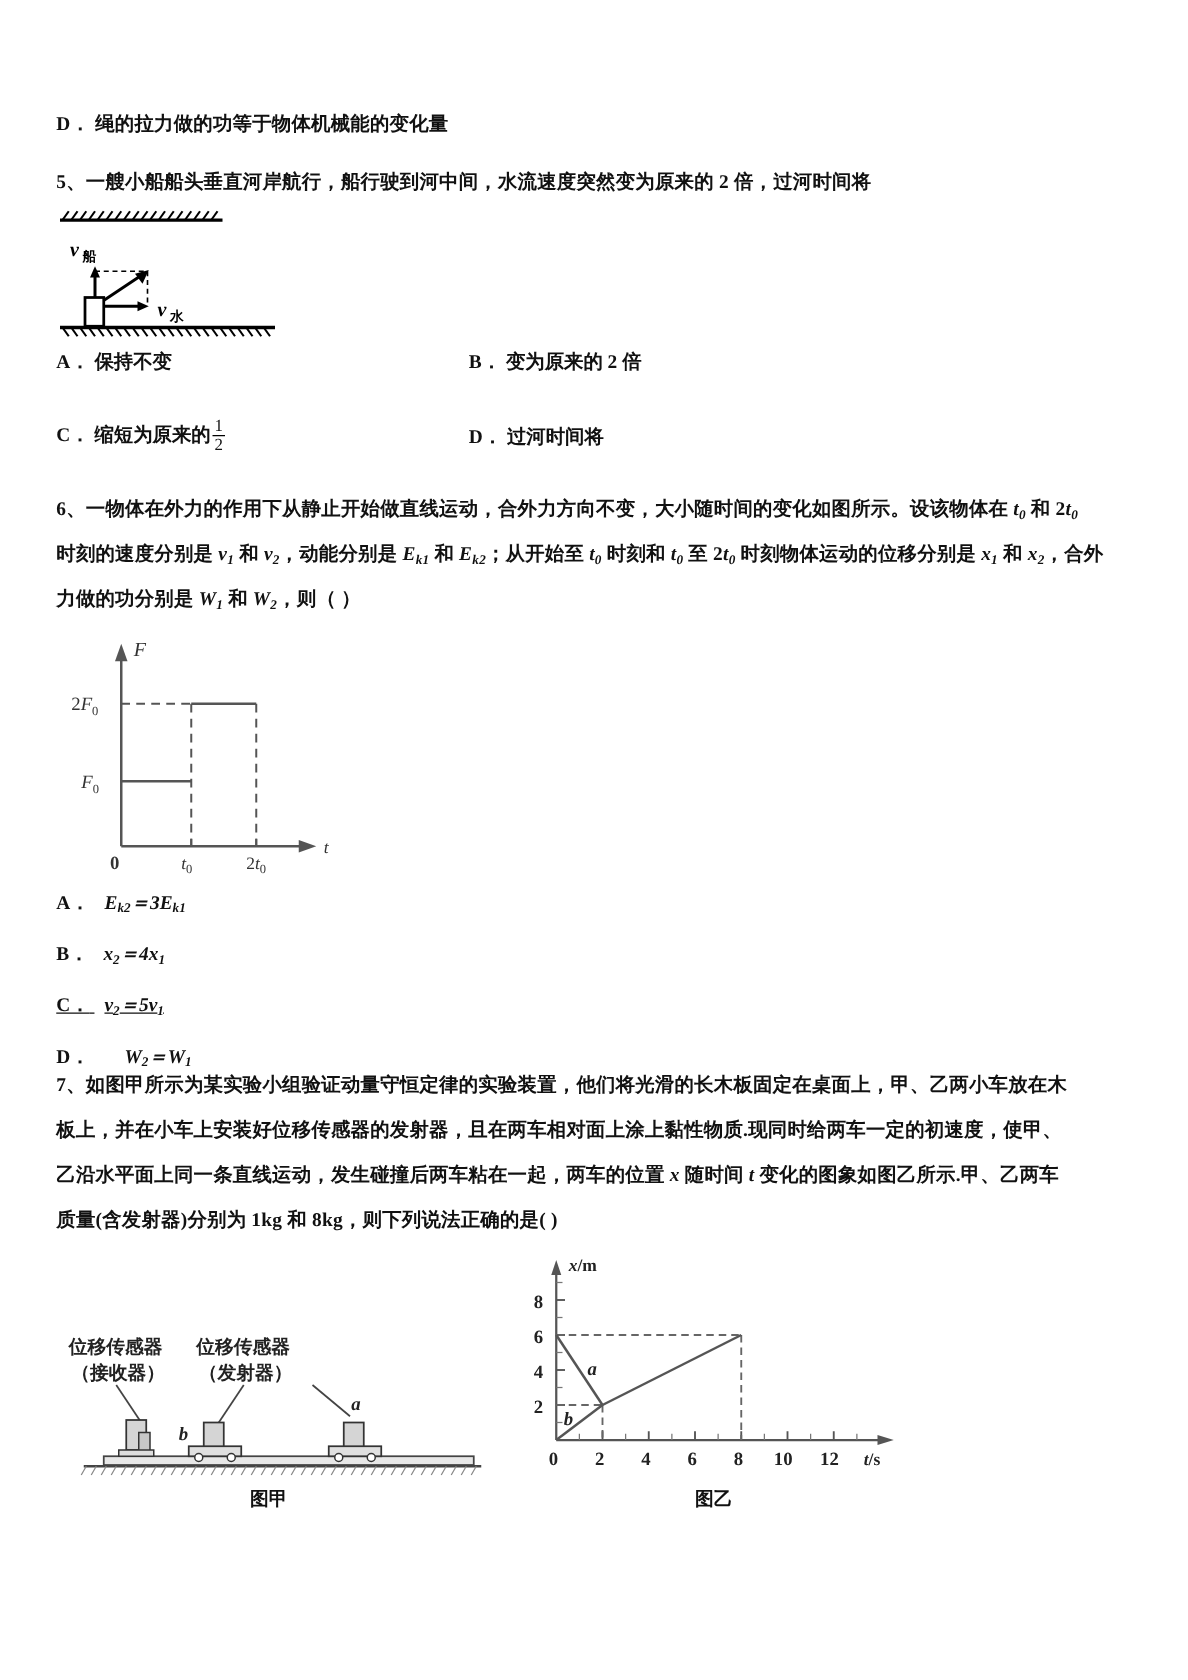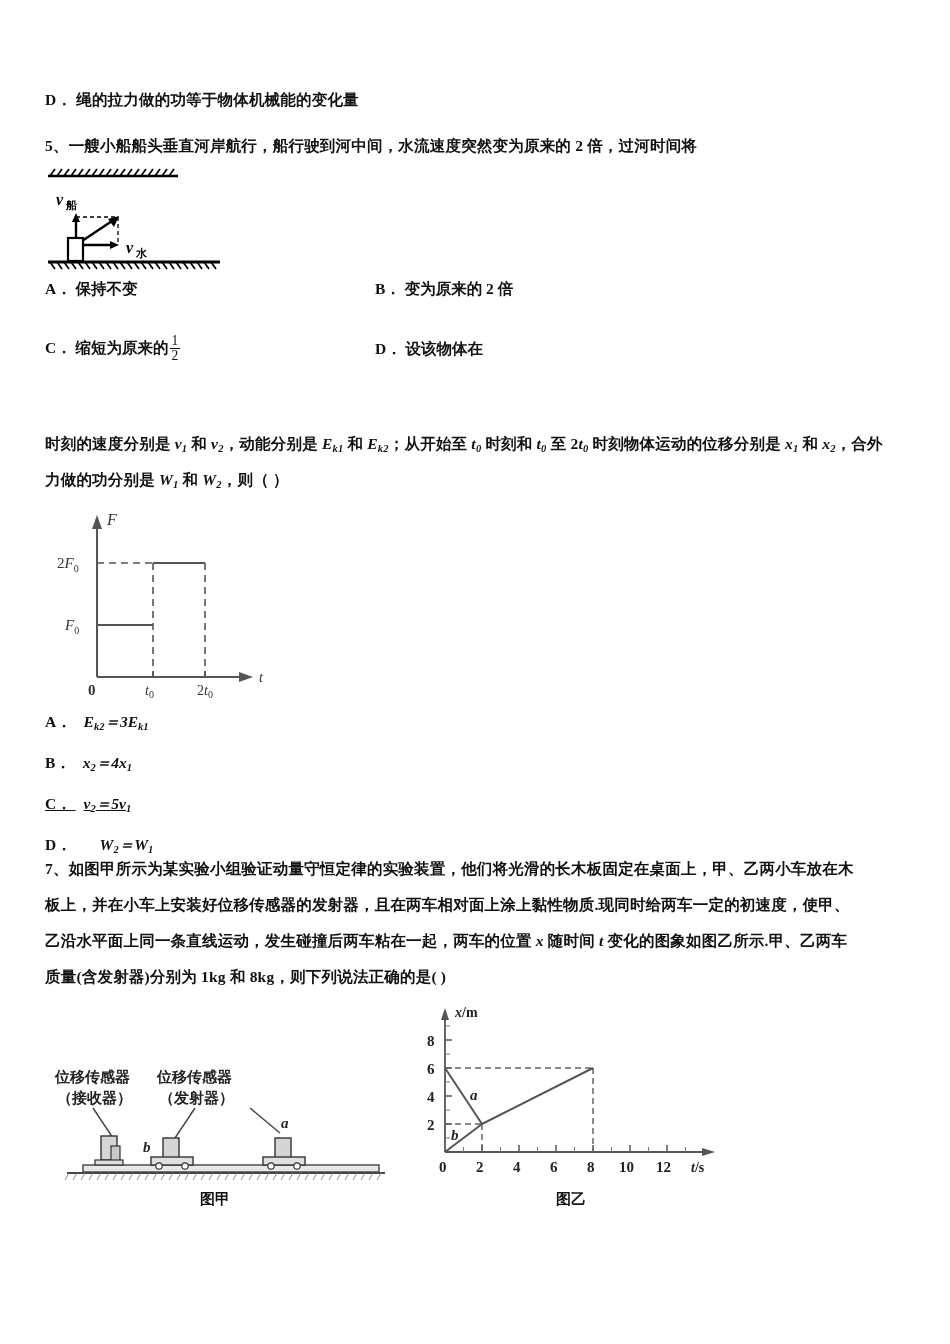--- a/index.html
+++ b/index.html
@@ -157,23 +157,26 @@
   <div class="opt" style="left:375px; top:279px;">
     <span class="optlabel">B．</span>
     <span>变为原来的 2 倍</span>
   </div>
   <div class="opt" style="left:45px; top:334px;">
     <span class="optlabel">C．</span>
     <span>缩短为原来的</span><span class="frac"><span class="num">1</span><span class="den">2</span></span>
   </div>
   <div class="opt" style="left:375px; top:339px;">
     <span class="optlabel">D．</span>
-    <span>设该物体在</span>
-  </div>
-
+    <span>过河时间将</span>
+  </div>
+
+  <div class="qline" style="left:45px; top:396px;">
+    <span>6、</span><span>一物体在外力的作用下从静止开始做直线运动，合外力方向不变，大小随时间的变化如图所示。设该物体在 </span><span class="mathb">t<sub>0</sub></span><span> 和 2</span><span class="mathb">t<sub>0</sub></span>
+  </div>
   <div class="qline" style="left:45px; top:432px;">
     时刻的速度分别是 <span class="mathi">v<sub>1</sub></span> 和 <span class="mathi">v<sub>2</sub></span>，动能分别是 <span class="mathi">E<sub>k1</sub></span> 和 <span class="mathi">E<sub>k2</sub></span>；从开始至 <span class="mathi">t<sub>0</sub></span> 时刻和 <span class="mathi">t<sub>0</sub></span> 至 2<span class="mathi">t<sub>0</sub></span> 时刻物体运动的位移分别是 <span class="mathi">x<sub>1</sub></span> 和 <span class="mathi">x<sub>2</sub></span>，合外
   </div>
   <div class="qline" style="left:45px; top:468px;">
     力做的功分别是 <span class="mathi">W<sub>1</sub></span> 和 <span class="mathi">W<sub>2</sub></span>，则（      ）
   </div>
 
   <div class="fig" style="left:45px; top:505px;">
     <svg width="260" height="185" viewBox="0 0 260 185">
 

